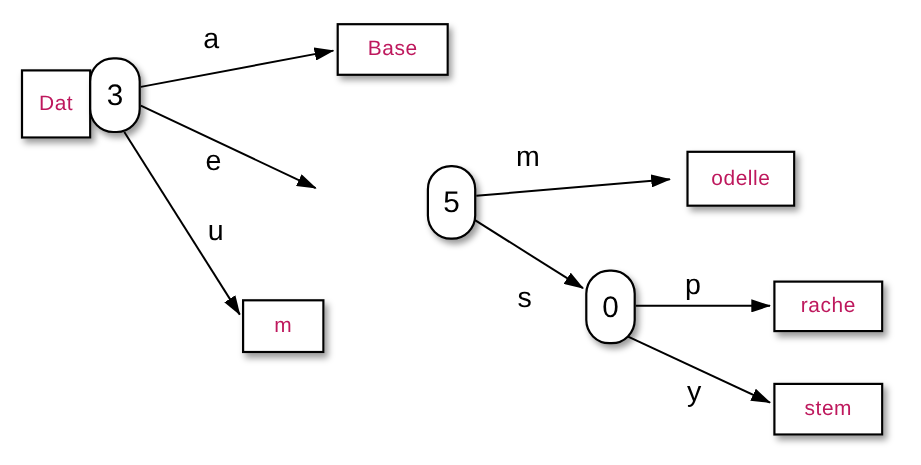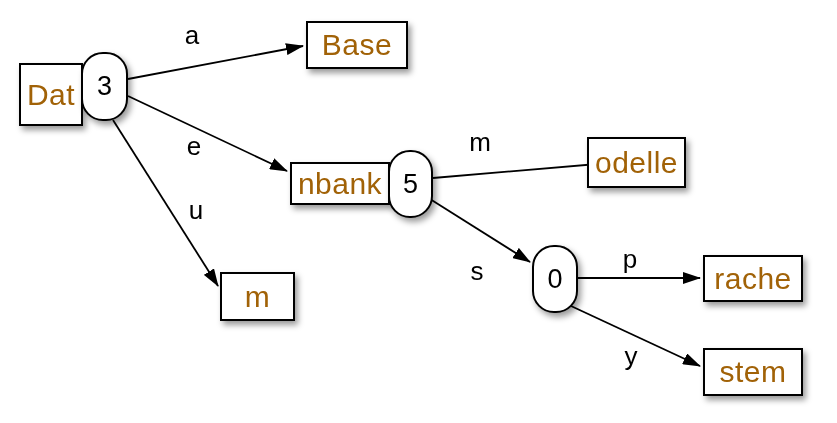--- a/index.html
+++ b/index.html
@@ -23,22 +23,22 @@
   }
   .nbox {
     position: absolute;
     box-sizing: border-box;
     background: #ffffff;
     border: 2.4px solid #000000;
     box-shadow: 3px 4px 6px rgba(0,0,0,0.40);
     display: flex;
     align-items: center;
     justify-content: center;
-    font-size: 30px;
-    color: #a16207;
+    font-size: 19px;
+    color: #be185d;
     z-index: 2;
     letter-spacing: 0.5px;
   }
   .capsule {
     position: absolute;
     box-sizing: border-box;
     background: #ffffff;
     border: 2.8px solid #000000;
     border-radius: 22px;
     box-shadow: 3px 4px 6px rgba(0,0,0,0.40);
@@ -73,23 +73,22 @@
     <line x1="128" y1="96" x2="287" y2="171" stroke="#000" stroke-width="1.8" marker-end="url(#arrow)"></line>
     <line x1="113" y1="120" x2="218" y2="286" stroke="#000" stroke-width="1.8" marker-end="url(#arrow)"></line>
     <line x1="433" y1="178" x2="609" y2="163" stroke="#000" stroke-width="1.8" marker-end="url(#arrow)"></line>
     <line x1="430" y1="199" x2="530" y2="262" stroke="#000" stroke-width="1.8" marker-end="url(#arrow)"></line>
     <line x1="578" y1="278" x2="700" y2="278" stroke="#000" stroke-width="1.8" marker-end="url(#arrow)"></line>
     <line x1="571" y1="306" x2="700" y2="366" stroke="#000" stroke-width="1.8" marker-end="url(#arrow)"></line>
   </svg>
 
   <div class="nbox" style="left:19px;  top:63px;  width:64px;  height:63px;">Dat</div>
   <div class="nbox" style="left:306px; top:21px;  width:102px; height:48px;">Base</div>
-  <div class="nbox" style="left:290px; top:162px; width:100px; height:43px;">nbank</div>
   <div class="nbox" style="left:220px; top:272px; width:75px;  height:49px;">m</div>
-  <div class="nbox" style="left:587px; top:137px; width:99px;  height:51px;">odelle</div>
+  <div class="nbox" style="left:624px; top:137px; width:99px;  height:51px;">odelle</div>
   <div class="nbox" style="left:703px; top:255px; width:100px; height:47px;">rache</div>
   <div class="nbox" style="left:703px; top:348px; width:100px; height:48px;">stem</div>
 
   <div class="capsule" style="left:81px;  top:52px;  width:47px; height:69px;">3</div>
   <div class="capsule" style="left:388px; top:150px; width:45px; height:68px;">5</div>
   <div class="capsule" style="left:532px; top:245px; width:46px; height:68px;">0</div>
 
   <div class="edge-label" style="left:192px; top:35px;">a</div>
   <div class="edge-label" style="left:194px; top:146px;">e</div>
   <div class="edge-label" style="left:196px; top:210px;">u</div>

